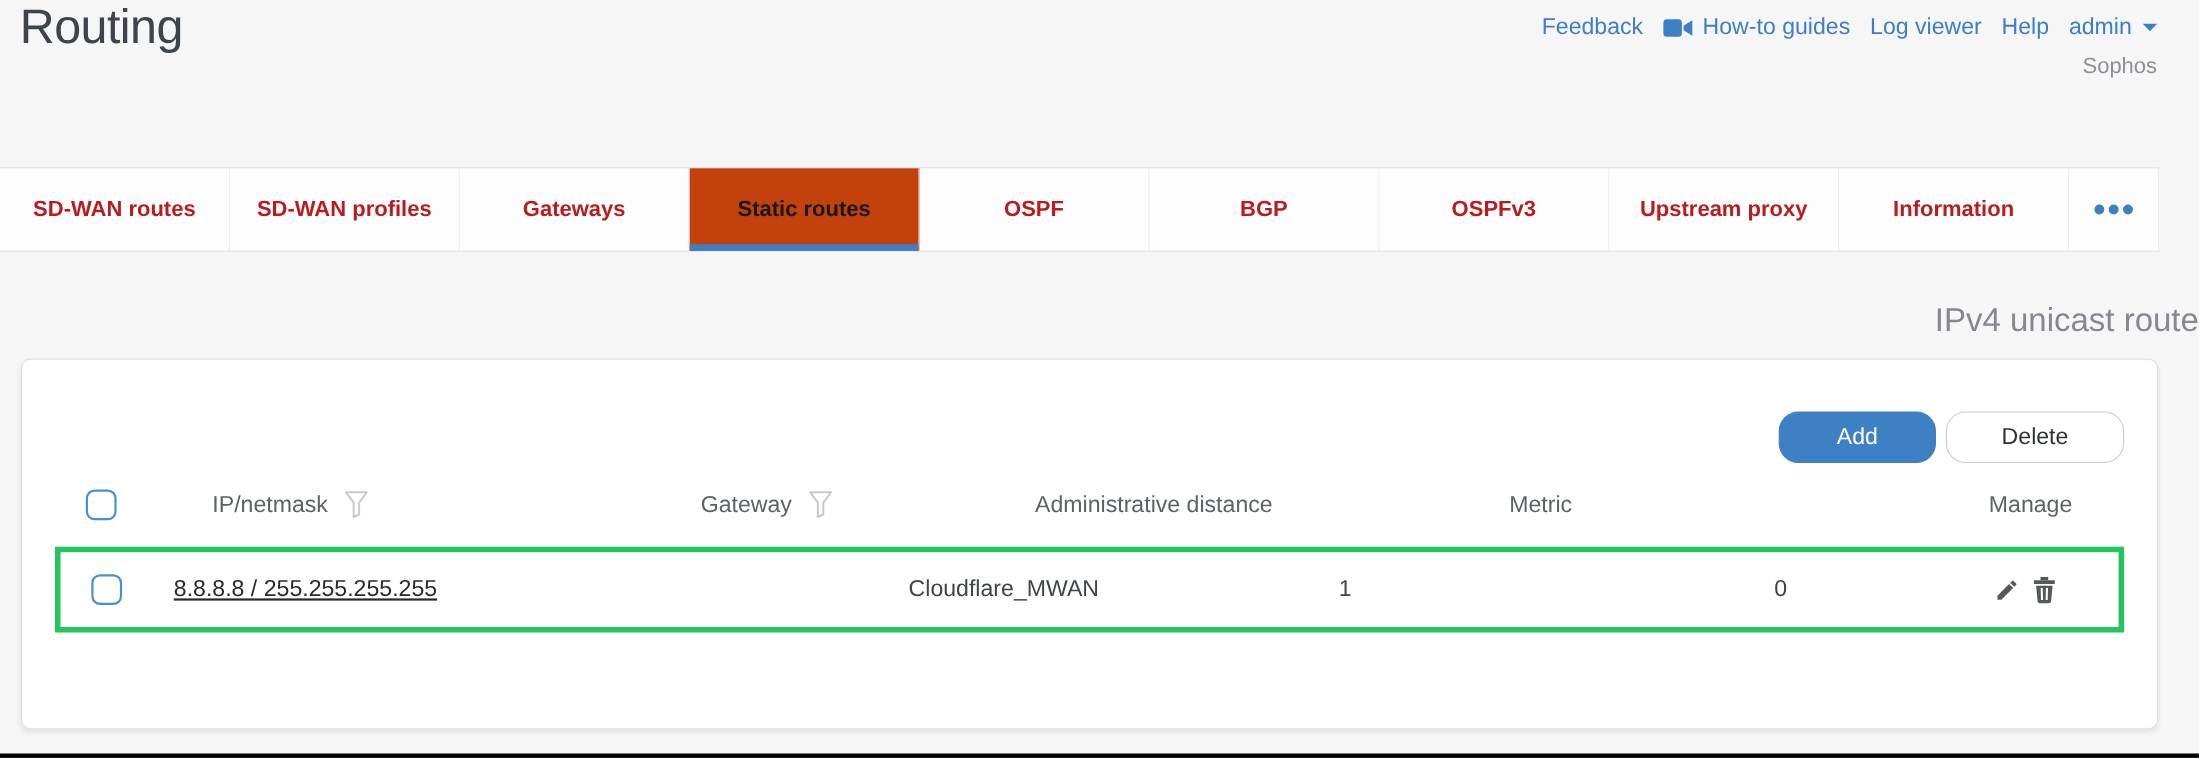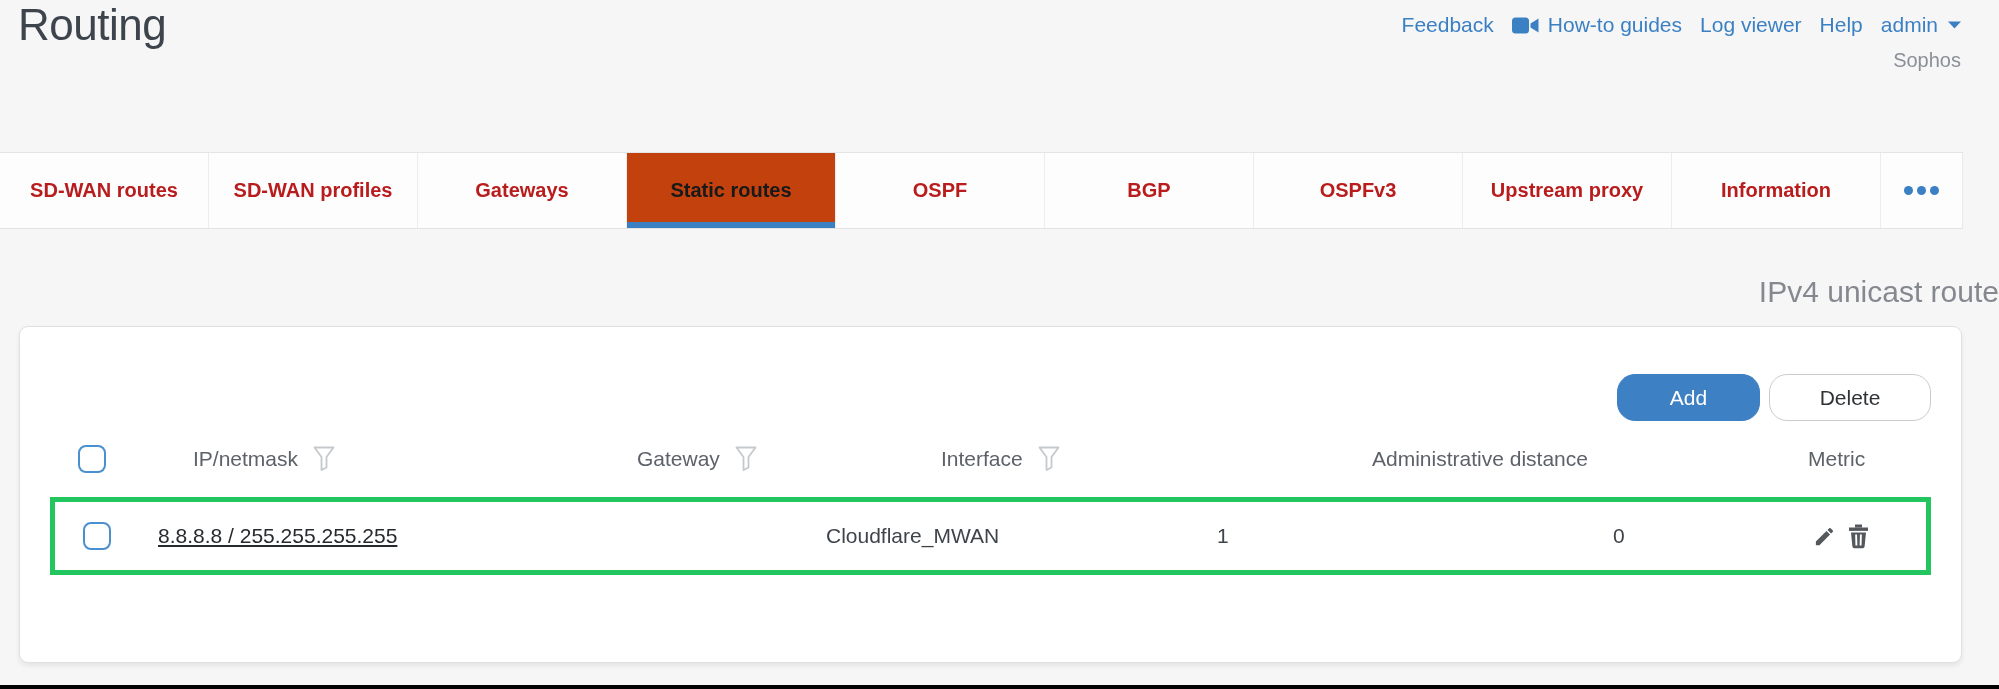--- a/index.html
+++ b/index.html
@@ -160,28 +160,20 @@
     <div class="cell">
       <span>IP/netmask</span>
       <span class="filter-icon">
         <svg width="22" height="26" viewBox="0 0 22 26">
             <path d="M1.5 1.5 H20.5 L13.5 11 V21.5 L8.5 24 V11 Z" fill="none" stroke="#c6c9cc" stroke-width="1.8" stroke-linejoin="round"></path>
           </svg>
       </span>
     </div>
     <div class="cell">
       <span>Gateway</span>
-      <span class="filter-icon">
-        <svg width="22" height="26" viewBox="0 0 22 26">
-            <path d="M1.5 1.5 H20.5 L13.5 11 V21.5 L8.5 24 V11 Z" fill="none" stroke="#c6c9cc" stroke-width="1.8" stroke-linejoin="round"></path>
-          </svg>
-      </span>
-    </div>
-    <div class="cell">
-      <span>Interface</span>
       <span class="filter-icon">
         <svg width="22" height="26" viewBox="0 0 22 26">
             <path d="M1.5 1.5 H20.5 L13.5 11 V21.5 L8.5 24 V11 Z" fill="none" stroke="#c6c9cc" stroke-width="1.8" stroke-linejoin="round"></path>
           </svg>
       </span>
     </div>
     <div class="cell">Administrative distance</div>
     <div class="cell">Metric</div>
     <div class="cell">Manage</div>
   </div>

